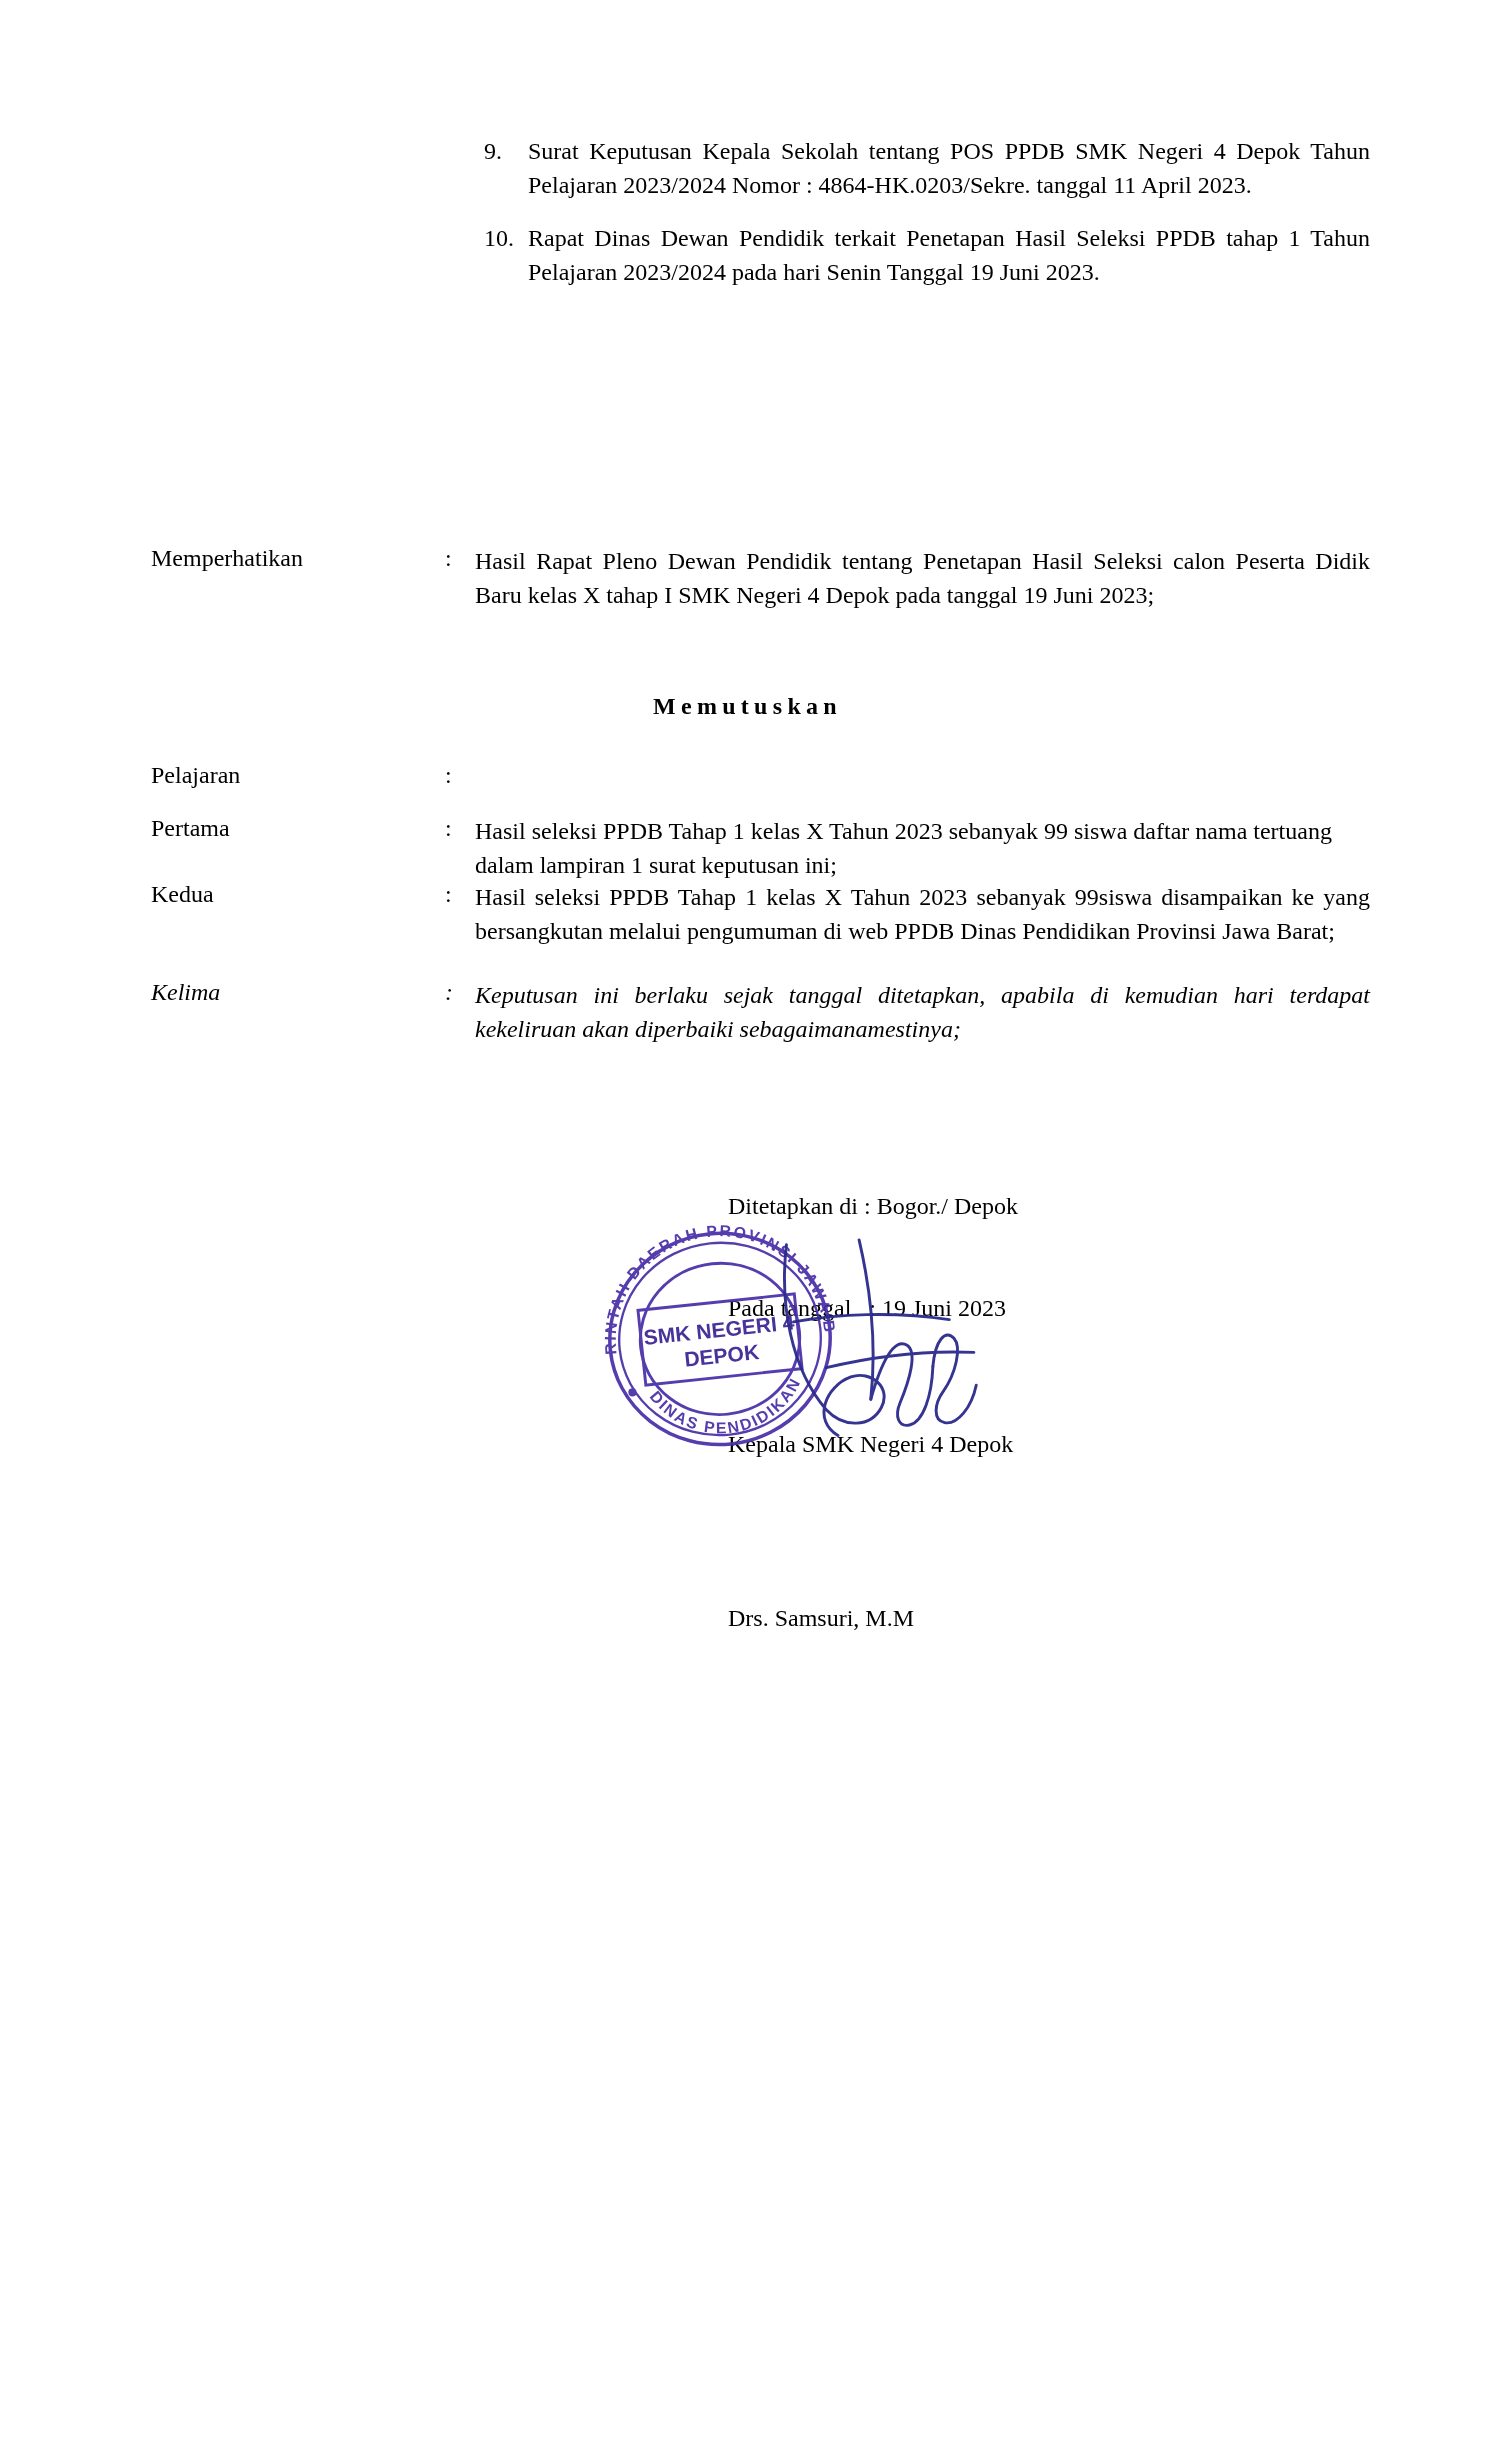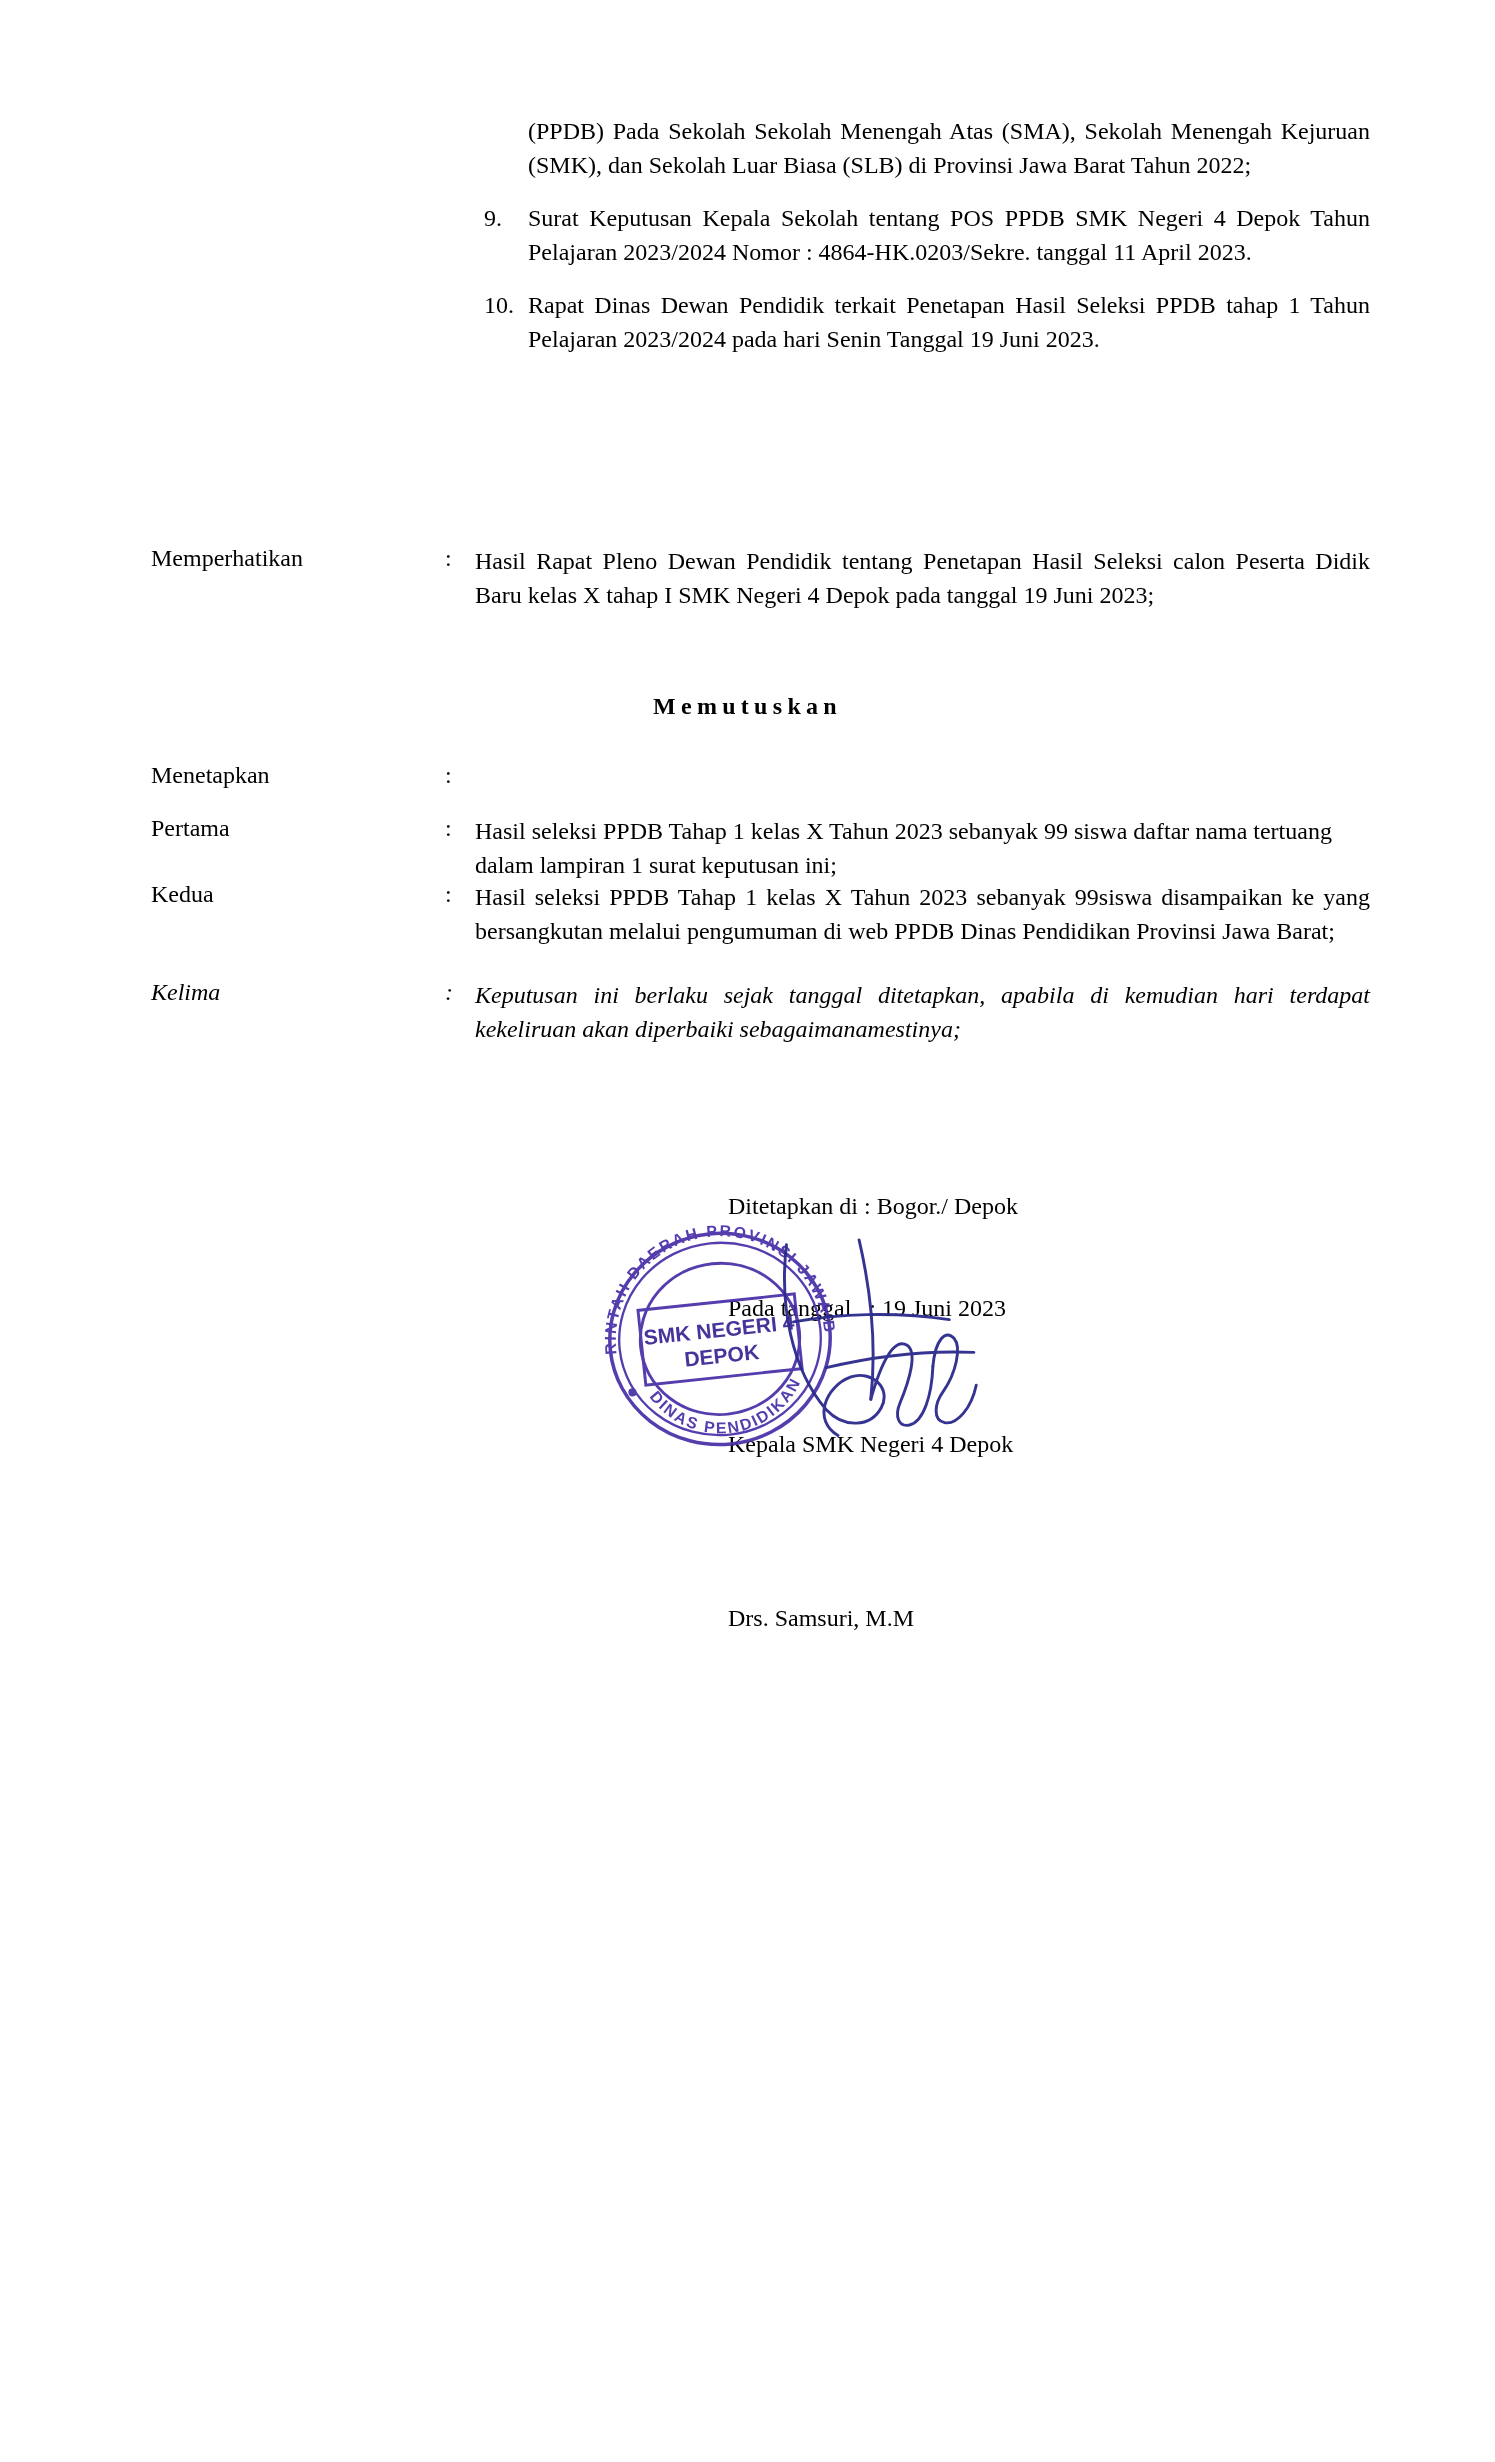--- a/index.html
+++ b/index.html
@@ -126,21 +126,20 @@
   }
   .signature svg { display: block; width: 246px; height: 211px; }
 </style>
 </head>
 <body>
 
 <div class="page">
 
   <div class="top-block">
 
-    <p class="cont-para">(PPDB) Pada Sekolah  Sekolah Menengah Atas (SMA), Sekolah Menengah Kejuruan (SMK), dan Sekolah Luar Biasa (SLB) di Provinsi Jawa Barat Tahun 2022;</p>
 
     <div class="num-item">
       <span class="num">9.</span>
       <span>Surat Keputusan Kepala Sekolah tentang POS PPDB SMK Negeri 4 Depok Tahun Pelajaran 2023/2024 Nomor  :  4864-HK.0203/Sekre. tanggal  11 April 2023.</span>
     </div>
 
     <div class="num-item wide">
       <span class="num">10.</span>
       <span>Rapat Dinas Dewan Pendidik terkait Penetapan Hasil Seleksi PPDB tahap 1 Tahun Pelajaran 2023/2024 pada hari Senin Tanggal 19 Juni 2023.</span>
     </div>
@@ -149,21 +148,21 @@
 
   <div class="row" style="top:545px;">
     <span class="label">Memperhatikan</span>
     <span class="colon">:</span>
     <div class="value">Hasil Rapat Pleno  Dewan  Pendidik  tentang  Penetapan  Hasil  Seleksi calon  Peserta Didik Baru kelas X tahap I SMK Negeri 4 Depok pada tanggal 19 Juni 2023;</div>
   </div>
 
   <div class="memutuskan" style="top:693px;">Memutuskan</div>
 
   <div class="row" style="top:762px;">
-    <span class="label">Menetapkan</span>
+    <span class="label">Pelajaran</span>
     <span class="colon">:</span>
     <div class="value noj"></div>
   </div>
 
   <div class="row" style="top:815px;">
     <span class="label">Pertama</span>
     <span class="colon">:</span>
     <div class="value noj">Hasil  seleksi  PPDB Tahap  1 kelas  X Tahun 2023 sebanyak 99 siswa daftar nama tertuang dalam lampiran 1 surat keputusan ini;</div>
   </div>
 

